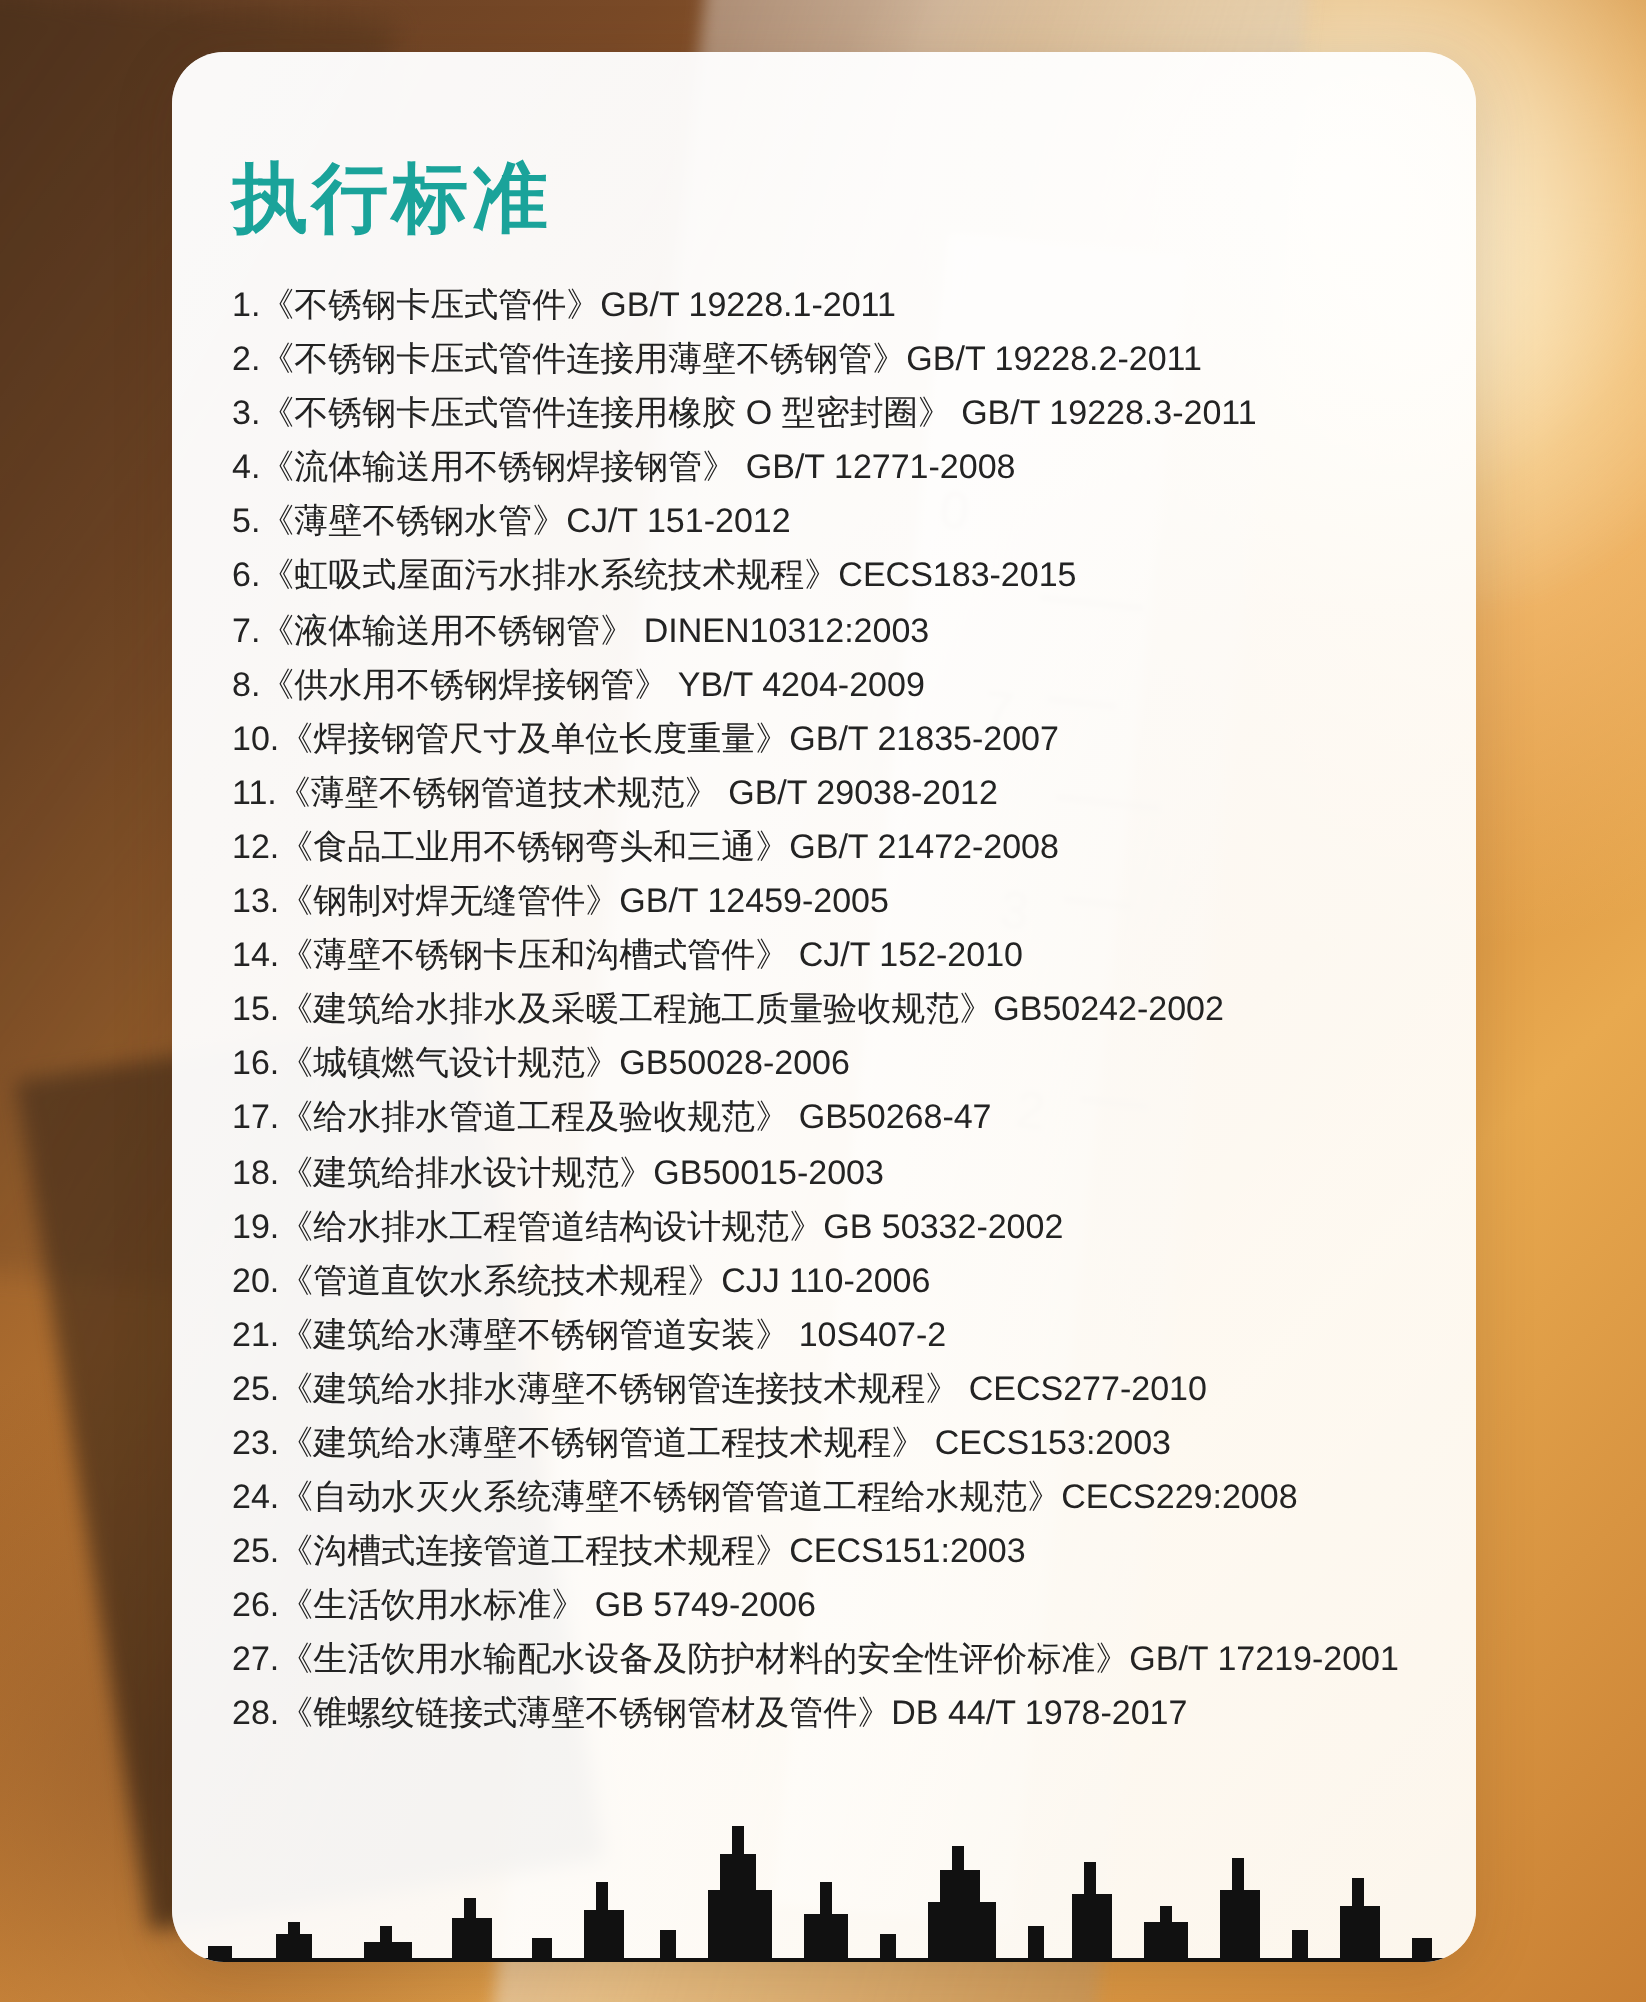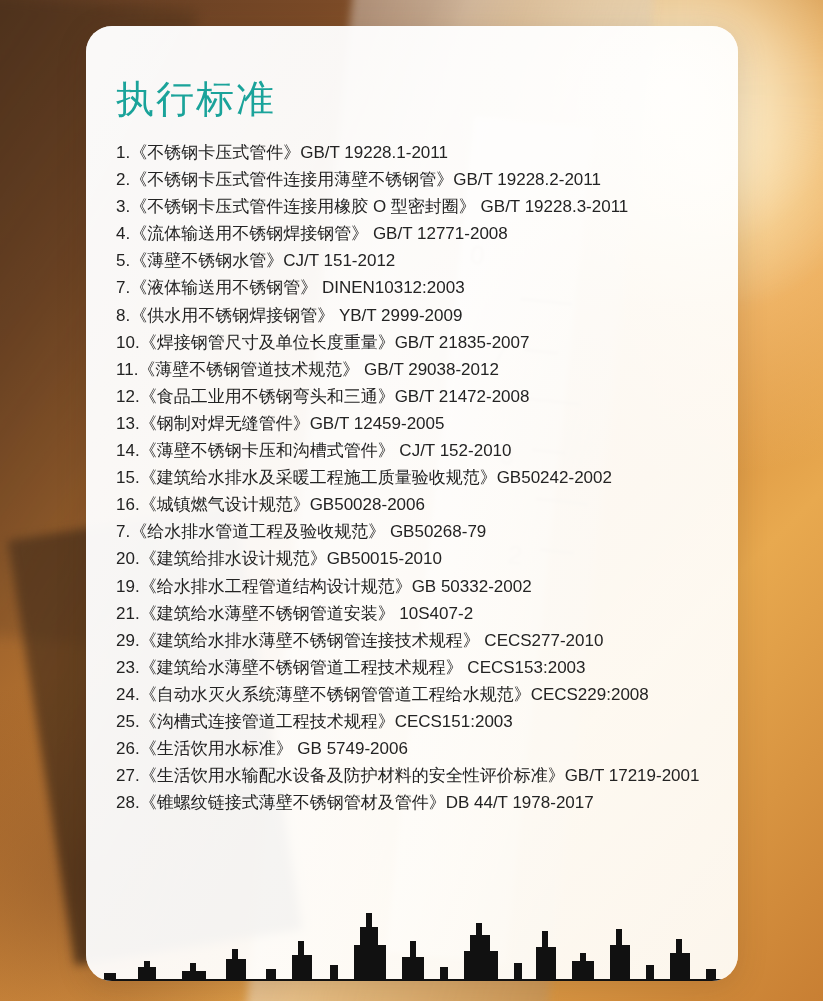--- a/index.html
+++ b/index.html
@@ -105,21 +105,21 @@
   .card-inner {
     position: absolute;
     inset: 0;
     background: linear-gradient(118deg, rgba(255,255,255,0.86) 0%, rgba(255,255,255,0.72) 45%, rgba(255,252,245,0.70) 100%);
   }
   .title {
     position: absolute;
     left: 30px;
     top: 48px;
     font-size: 38px;
-    font-weight: normal;
+    font-weight: bold;
     letter-spacing: 2px;
     color: #1aa39a;
   }
   .list {
     position: absolute;
     left: 30px;
     top: 113px;
     right: 18px;
   }
   .item {
@@ -164,34 +164,36 @@
     <div class="card-inner"></div>
 
     <div class="title">执行标准</div>
 
     <div class="list">
       <div class="item">1.《不锈钢卡压式管件》GB/T 19228.1-2011</div>
       <div class="item">2.《不锈钢卡压式管件连接用薄壁不锈钢管》GB/T 19228.2-2011</div>
       <div class="item">3.《不锈钢卡压式管件连接用橡胶 O 型密封圈》 GB/T 19228.3-2011</div>
       <div class="item">4.《流体输送用不锈钢焊接钢管》 GB/T 12771-2008</div>
       <div class="item">5.《薄壁不锈钢水管》CJ/T 151-2012</div>
+      <div class="item">6.《虹吸式屋面污水排水系统技术规程》CECS183-2015</div>
       <div class="item">7.《液体输送用不锈钢管》 DINEN10312:2003</div>
-      <div class="item">8.《供水用不锈钢焊接钢管》 YB/T 2999-2009</div>
+      <div class="item">8.《供水用不锈钢焊接钢管》 YB/T 4204-2009</div>
       <div class="item">10.《焊接钢管尺寸及单位长度重量》GB/T 21835-2007</div>
       <div class="item">11.《薄壁不锈钢管道技术规范》 GB/T 29038-2012</div>
       <div class="item">12.《食品工业用不锈钢弯头和三通》GB/T 21472-2008</div>
       <div class="item">13.《钢制对焊无缝管件》GB/T 12459-2005</div>
       <div class="item">14.《薄壁不锈钢卡压和沟槽式管件》 CJ/T 152-2010</div>
       <div class="item">15.《建筑给水排水及采暖工程施工质量验收规范》GB50242-2002</div>
       <div class="item">16.《城镇燃气设计规范》GB50028-2006</div>
-      <div class="item">7.《给水排水管道工程及验收规范》 GB50268-79</div>
-      <div class="item">20.《建筑给排水设计规范》GB50015-2010</div>
+      <div class="item">17.《给水排水管道工程及验收规范》 GB50268-47</div>
+      <div class="item">18.《建筑给排水设计规范》GB50015-2003</div>
       <div class="item">19.《给水排水工程管道结构设计规范》GB 50332-2002</div>
+      <div class="item">20.《管道直饮水系统技术规程》CJJ 110-2006</div>
       <div class="item">21.《建筑给水薄壁不锈钢管道安装》 10S407-2</div>
-      <div class="item">29.《建筑给水排水薄壁不锈钢管连接技术规程》 CECS277-2010</div>
+      <div class="item">25.《建筑给水排水薄壁不锈钢管连接技术规程》 CECS277-2010</div>
       <div class="item">23.《建筑给水薄壁不锈钢管道工程技术规程》 CECS153:2003</div>
       <div class="item">24.《自动水灭火系统薄壁不锈钢管管道工程给水规范》CECS229:2008</div>
       <div class="item">25.《沟槽式连接管道工程技术规程》CECS151:2003</div>
       <div class="item">26.《生活饮用水标准》 GB 5749-2006</div>
       <div class="item">27.《生活饮用水输配水设备及防护材料的安全性评价标准》GB/T 17219-2001</div>
       <div class="item">28.《锥螺纹链接式薄壁不锈钢管材及管件》DB 44/T 1978-2017</div>
     </div>
 
     <svg class="skyline" viewBox="0 0 652 80" preserveAspectRatio="none">
       <path fill="#111111" d="

